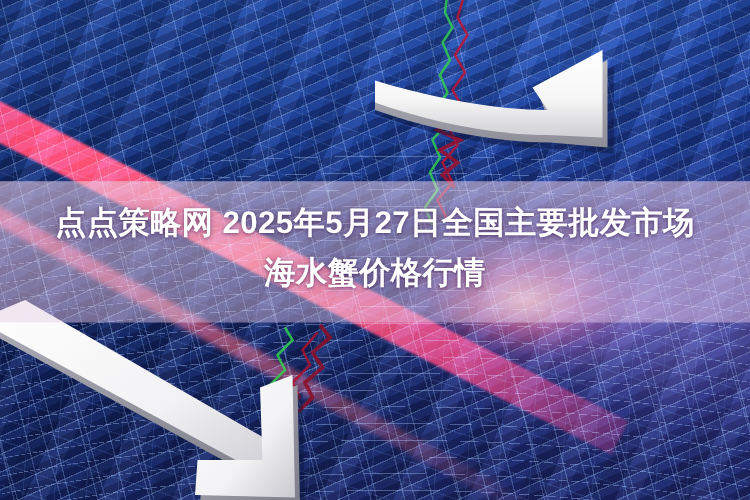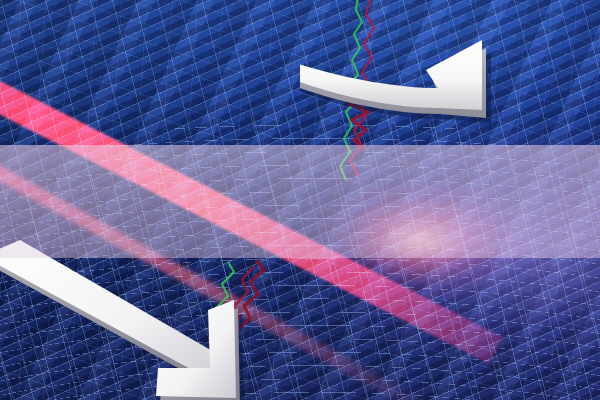--- a/index.html
+++ b/index.html
@@ -259,15 +259,17 @@
 
     <path d="M180,164 L260,166 L258,68 L232,78 L234,136 L182,136 Z" fill="url(#gradArrowDSide)"></path>
 
     <path d="M176,156 L256,158 L254,60 L228,70 L230,128 L178,128 Z" fill="url(#gradArrowD)"></path>
   </svg>
 
   <div id="title-band"></div>
   <div id="title-band-warm"></div>
 
   <div id="title-block">
+    <span class="title-line">点点策略网 2025年5月27日全国主要批发市场</span>
+    <span class="title-line">海水蟹价格行情</span>
   </div>
 
 </div>
 
 </body></html>

